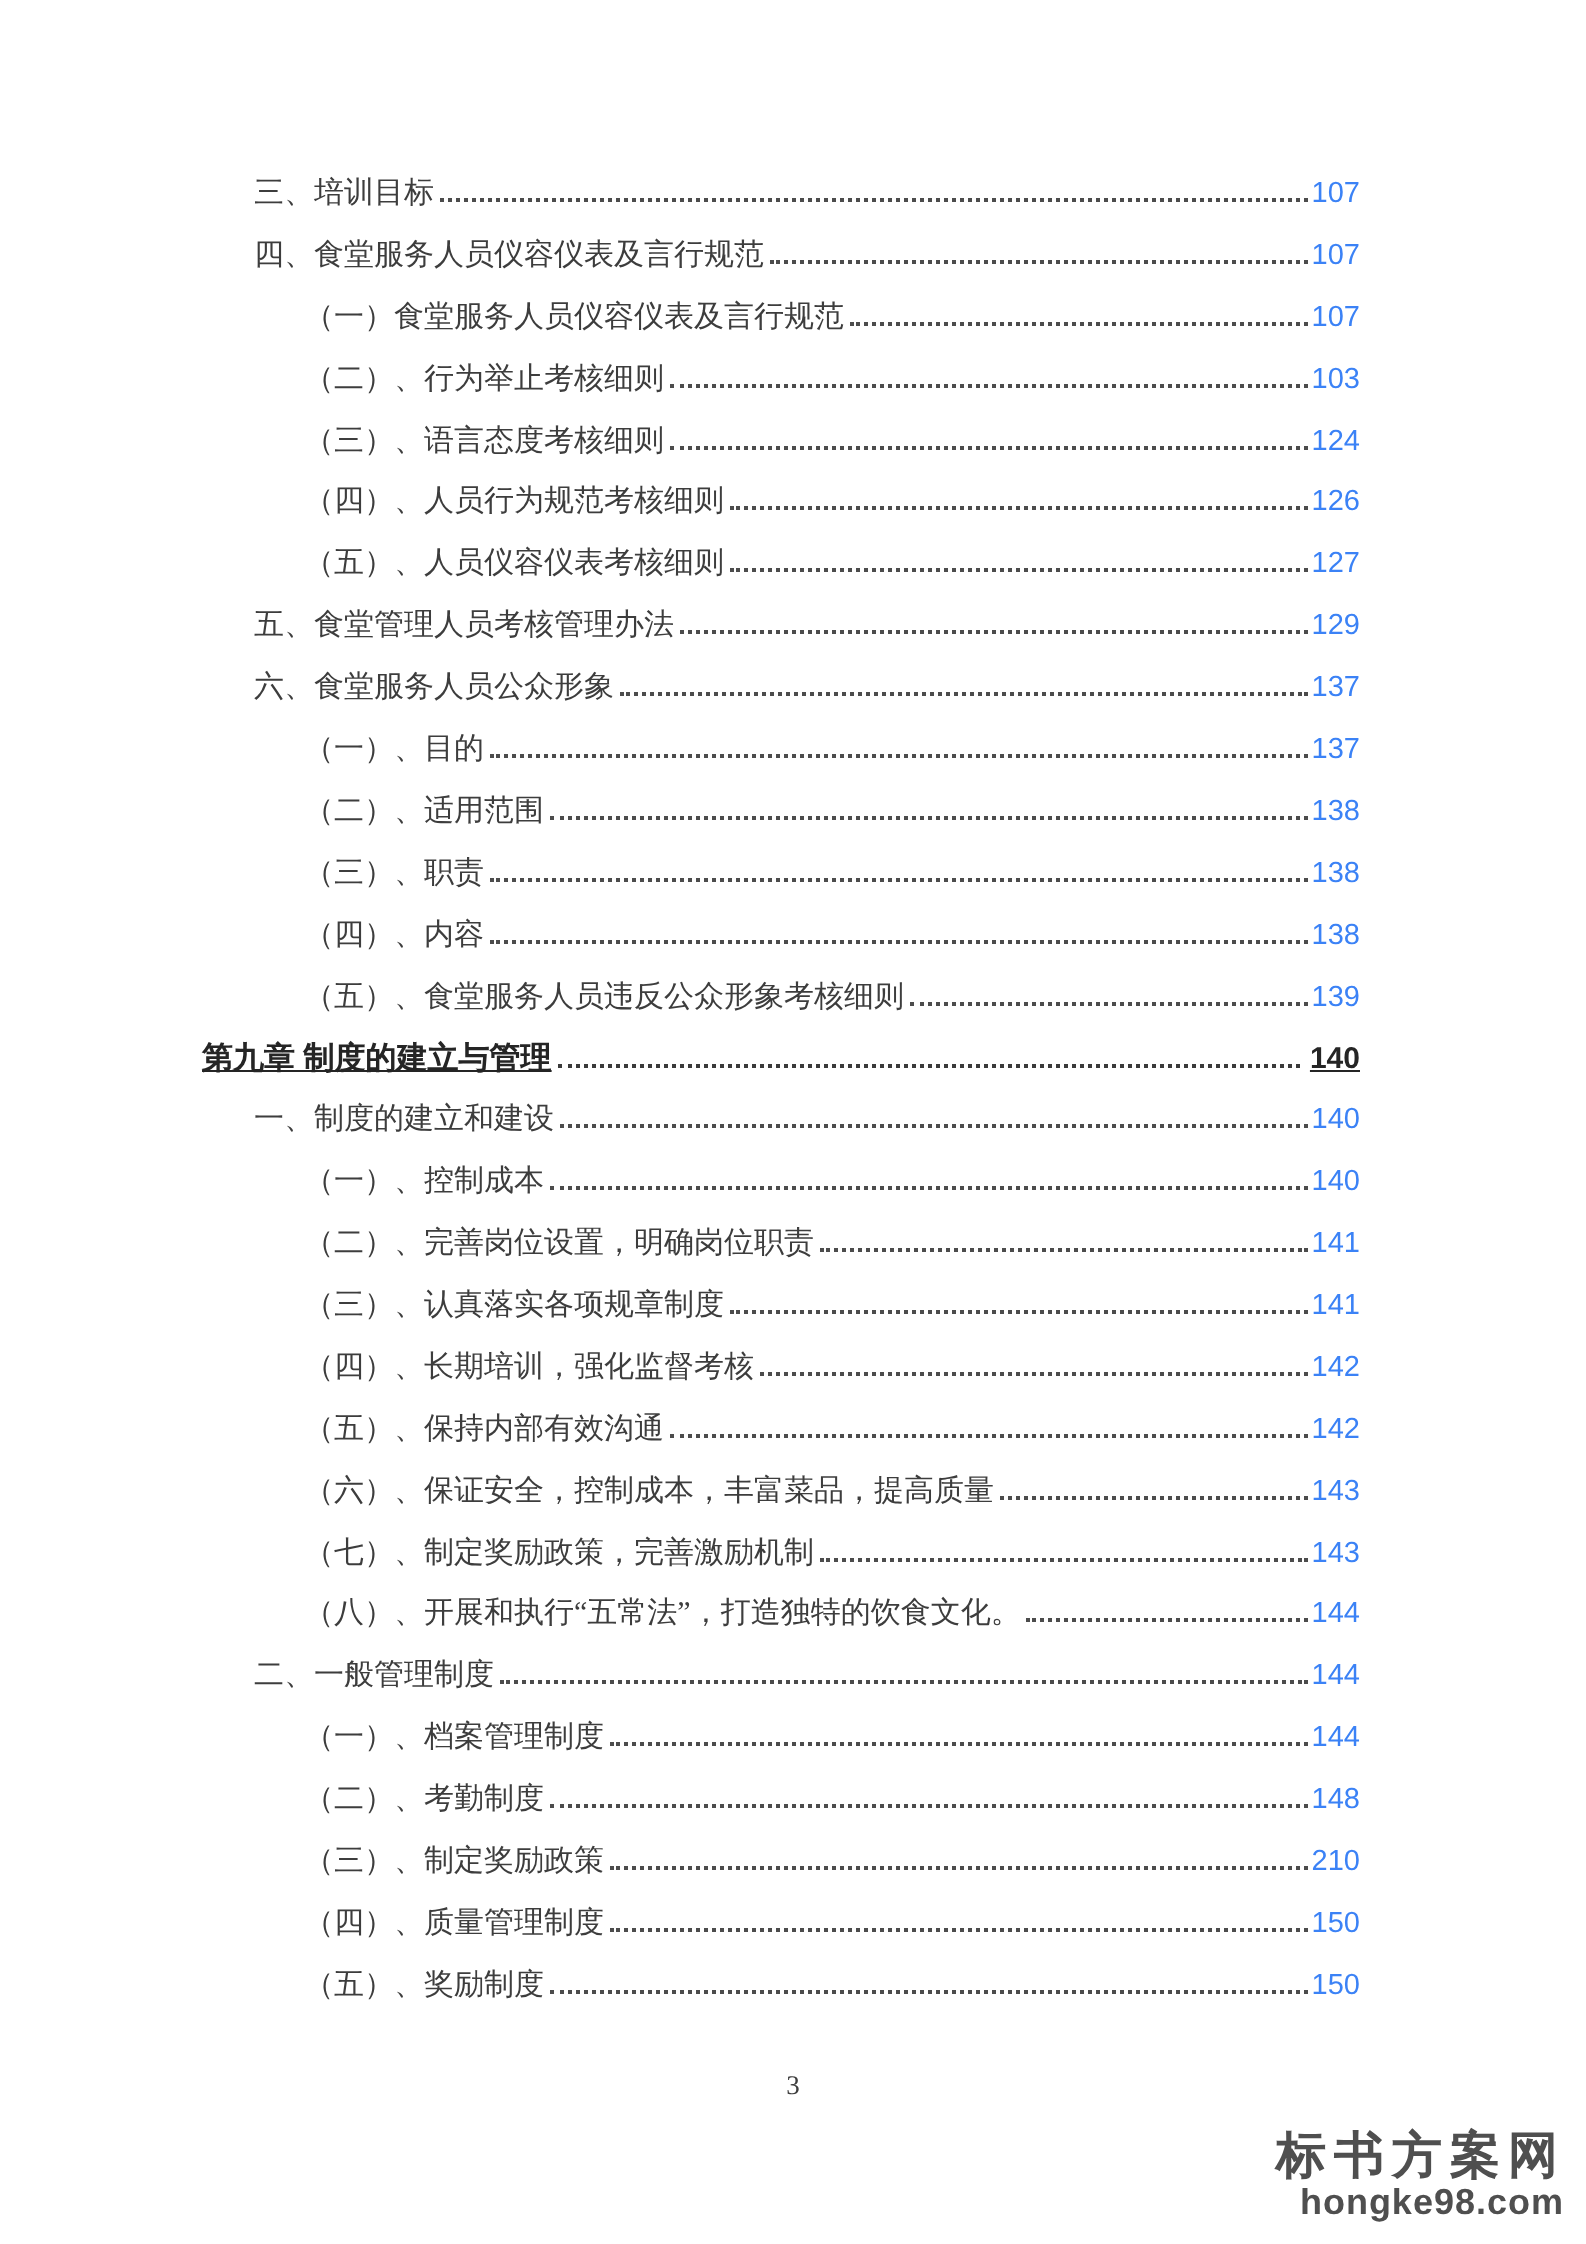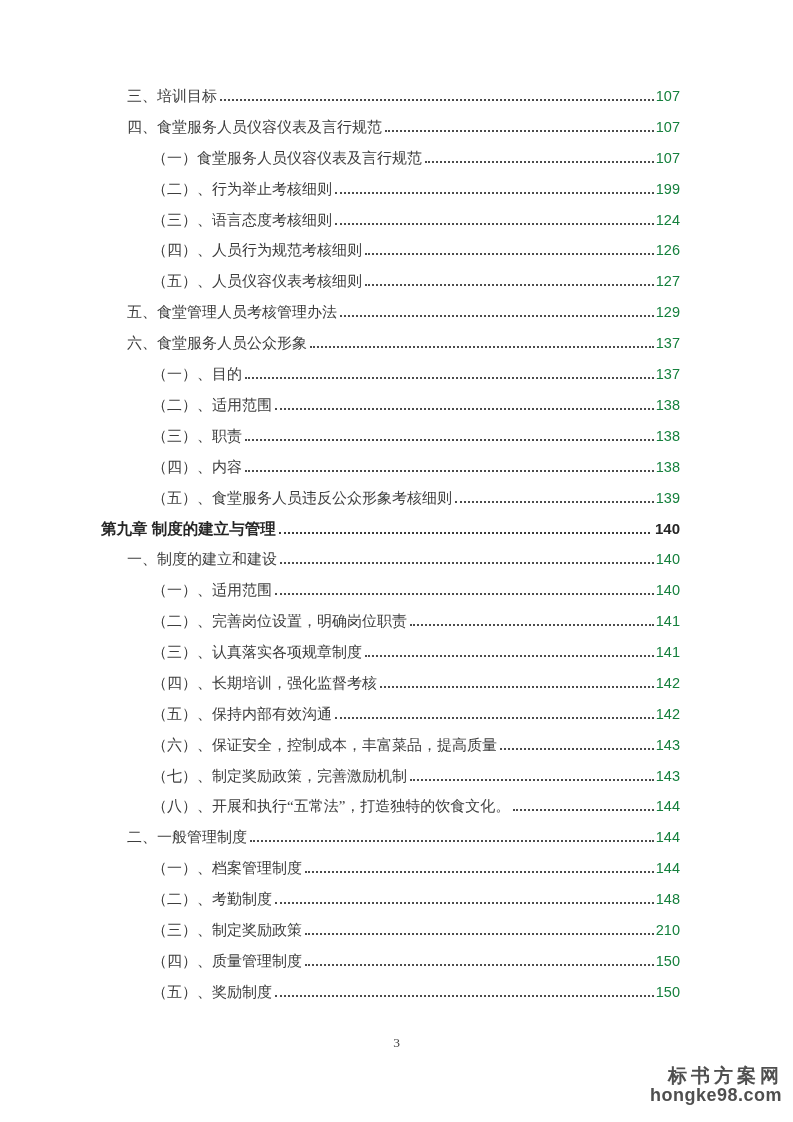--- a/index.html
+++ b/index.html
@@ -31,39 +31,40 @@
     height: 30.9px;
     font-size: 15px;
     color: #3d3d3d;
     white-space: nowrap;
   }
   .toc-row.lvl0 {
     font-family: "Liberation Sans", "DejaVu Sans", sans-serif;
     font-weight: bold;
     color: #252525;
     font-size: 15.5px;
+    text-decoration: underline;
   }
   .toc-row.lvl1 { padding-left: 26px; }
   .toc-row.lvl2 { padding-left: 51px; }
   .toc-text {
     flex: 0 0 auto;
   }
   .leader {
     flex: 1 1 auto;
     min-width: 12px;
     height: 0;
     border-bottom: 2px dotted #4c4c4c;
     margin: 0 2px 0 3px;
   }
   .lvl0 .leader { border-bottom-color: #3a3a3a; margin-right: 5px; }
   .toc-page {
     flex: 0 0 auto;
     font-family: "Liberation Sans", "DejaVu Sans", sans-serif;
     font-size: 14.5px;
-    color: #15803d;
+    color: #3b82f6;
   }
   .lvl0 .toc-page { font-weight: bold; color: #252525; font-size: 15px; }
   .folio {
     position: absolute;
     left: 0;
     top: 1035px;
     width: 100%;
     text-align: center;
     font-size: 13.5px;
     color: #3d3d3d;
@@ -73,21 +74,21 @@
     position: absolute;
     right: 11px;
     top: 1066px;
     text-align: right;
     color: #4f4f4f;
     font-family: "Liberation Sans", "DejaVu Sans", sans-serif;
     font-weight: bold;
     line-height: 1;
   }
   .wm-cn {
-    font-size: 19px;
+    font-size: 25px;
     letter-spacing: 4px;
     margin-right: -1px;
     margin-bottom: 1px;
   }
   .wm-en {
     font-size: 18px;
     letter-spacing: 0.5px;
   }
 </style>
 </head>
@@ -107,21 +108,21 @@
         <span class="toc-page">107</span>
       </div>
       <div class="toc-row lvl2">
         <span class="toc-text">（一）食堂服务人员仪容仪表及言行规范</span>
         <span class="leader"></span>
         <span class="toc-page">107</span>
       </div>
       <div class="toc-row lvl2">
         <span class="toc-text">（二）、行为举止考核细则</span>
         <span class="leader"></span>
-        <span class="toc-page">199</span>
+        <span class="toc-page">103</span>
       </div>
       <div class="toc-row lvl2">
         <span class="toc-text">（三）、语言态度考核细则</span>
         <span class="leader"></span>
         <span class="toc-page">124</span>
       </div>
       <div class="toc-row lvl2">
         <span class="toc-text">（四）、人员行为规范考核细则</span>
         <span class="leader"></span>
         <span class="toc-page">126</span>
@@ -170,21 +171,21 @@
         <span class="toc-text">第九章 制度的建立与管理</span>
         <span class="leader"></span>
         <span class="toc-page">140</span>
       </div>
       <div class="toc-row lvl1">
         <span class="toc-text">一、制度的建立和建设</span>
         <span class="leader"></span>
         <span class="toc-page">140</span>
       </div>
       <div class="toc-row lvl2">
-        <span class="toc-text">（一）、适用范围</span>
+        <span class="toc-text">（一）、控制成本</span>
         <span class="leader"></span>
         <span class="toc-page">140</span>
       </div>
       <div class="toc-row lvl2">
         <span class="toc-text">（二）、完善岗位设置，明确岗位职责</span>
         <span class="leader"></span>
         <span class="toc-page">141</span>
       </div>
       <div class="toc-row lvl2">
         <span class="toc-text">（三）、认真落实各项规章制度</span>

